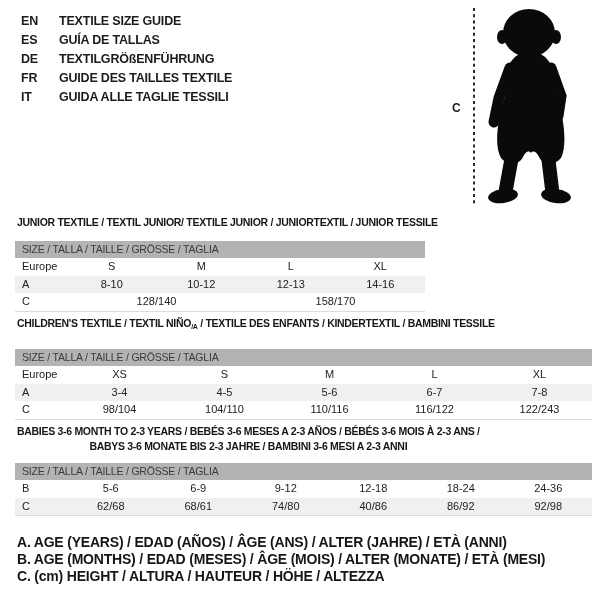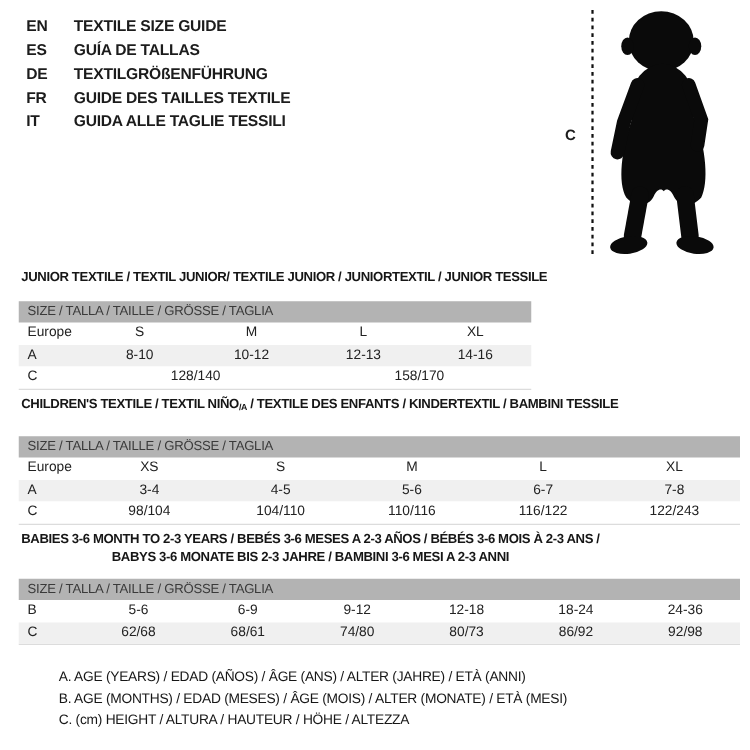--- a/index.html
+++ b/index.html
@@ -21,21 +21,21 @@
   .sec-title .subscript{font-size:7px;vertical-align:-2px;}
   .two-line{line-height:15px;}
   
   .size-table{position:absolute;left:15px;border-bottom:1px solid #dcdcdc;}
   .band{height:17px;line-height:17px;background:#b3b3b3;color:#3a3a3a;font-size:10.5px;padding-left:7px;letter-spacing:-0.2px;}
   .trow{display:flex;height:17.5px;line-height:17.5px;font-size:11px;color:#222;}
   .trow.shaded{background:#f0f0f0;}
   .tlabel{width:52px;padding-left:7px;box-sizing:border-box;}
   .tcell{flex:1;text-align:center;}
   
-  .footnotes{position:absolute;left:17px;top:534px;font-size:11px;font-weight:400;letter-spacing:-0.2px;line-height:17px;color:#161616;white-space:nowrap;margin-left:30px;}
+  .footnotes{position:absolute;left:17px;top:534px;font-size:14px;font-weight:700;letter-spacing:-0.2px;line-height:17px;color:#161616;white-space:nowrap;}
 </style>
 </head>
 <body>
 
 <div class="canvas">
 
   <div class="lang-block">
     <div class="lang-row">
       <span class="lang-code">EN</span>
       <span class="lang-title">TEXTILE SIZE GUIDE</span>
@@ -154,21 +154,21 @@
           <div class="tcell">9-12</div>
           <div class="tcell">12-18</div>
           <div class="tcell">18-24</div>
           <div class="tcell">24-36</div>
         </div>
         <div class="trow shaded">
           <div class="tlabel">C</div>
           <div class="tcell">62/68</div>
           <div class="tcell">68/61</div>
           <div class="tcell">74/80</div>
-          <div class="tcell">80/73</div>
+          <div class="tcell">40/86</div>
           <div class="tcell">86/92</div>
           <div class="tcell">92/98</div>
         </div>
       </div>
   </div>
 
   <div class="footnotes">
     <div>A. AGE (YEARS) / EDAD (AÑOS) / ÂGE (ANS) / ALTER (JAHRE) / ETÀ (ANNI)</div>
     <div>B. AGE (MONTHS) / EDAD (MESES) / ÂGE (MOIS) / ALTER (MONATE) / ETÀ (MESI)</div>
     <div>C. (cm) HEIGHT / ALTURA / HAUTEUR / HÖHE / ALTEZZA</div>

